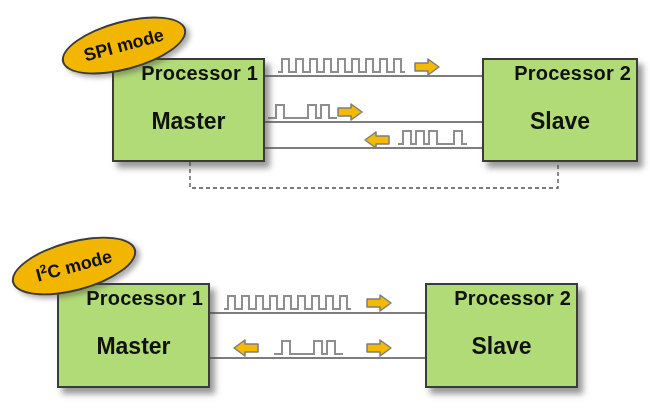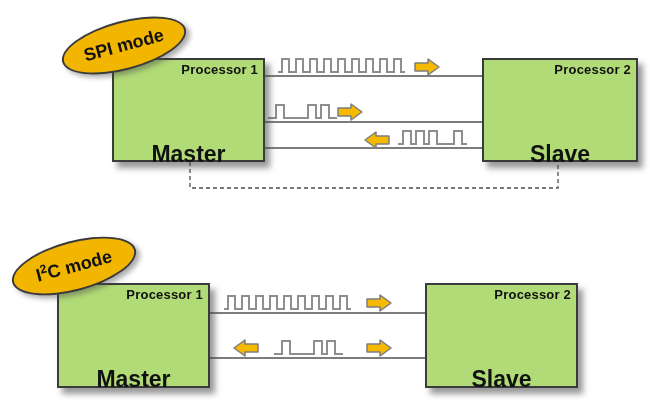--- a/index.html
+++ b/index.html
@@ -5,24 +5,24 @@
   html,body{margin:0;padding:0;background:#fff;}
   .canvas{position:relative;width:650px;height:413px;background:#ffffff;
           font-family:"Liberation Sans",sans-serif;overflow:hidden;}
   .layer{position:absolute;left:0;top:0;}
   .wire{stroke:#7d7d7d;stroke-width:2;fill:none;}
   .wave{stroke:#8e8e8e;stroke-width:2;fill:none;}
   .arrow{fill:#f5b900;stroke:#7d7d7d;stroke-width:1.5;stroke-linejoin:round;}
   .dash{stroke:#4f4f4f;stroke-width:1.3;fill:none;stroke-dasharray:4 3;}
   .box{position:absolute;background:#b1db76;border:2px solid #3b3b3b;box-sizing:border-box;
        box-shadow:5px 6px 6px rgba(70,70,70,.55);}
-  .box-title{position:absolute;top:2px;right:5px;font-size:13px;font-weight:bold;
+  .box-title{position:absolute;top:2px;right:5px;font-size:20px;font-weight:bold;
              color:#111;letter-spacing:.2px;white-space:nowrap;}
   .box-role{position:absolute;left:0;right:0;top:48px;text-align:center;font-size:23px;
-            font-weight:bold;color:#111;margin-top:33px;}
+            font-weight:bold;color:#111;}
   .box-spi-master{left:112px;top:58px;width:153px;height:104px;}
   .box-spi-slave{left:482px;top:58px;width:156px;height:104px;}
   .box-i2c-master{left:57px;top:283px;width:153px;height:105px;}
   .box-i2c-slave{left:425px;top:283px;width:153px;height:105px;}
   .badge{position:absolute;background:#f2b600;border:2px solid #3b3b3b;border-radius:50%;
          display:flex;align-items:center;justify-content:center;transform:rotate(-15deg);
          box-shadow:3px 4px 5px rgba(70,70,70,.45);font-weight:bold;font-size:18px;color:#111;
          white-space:nowrap;}
   .badge-spi{left:60px;top:21px;width:124px;height:45px;}
   .badge-i2c{left:10px;top:241px;width:124px;height:46px;}

